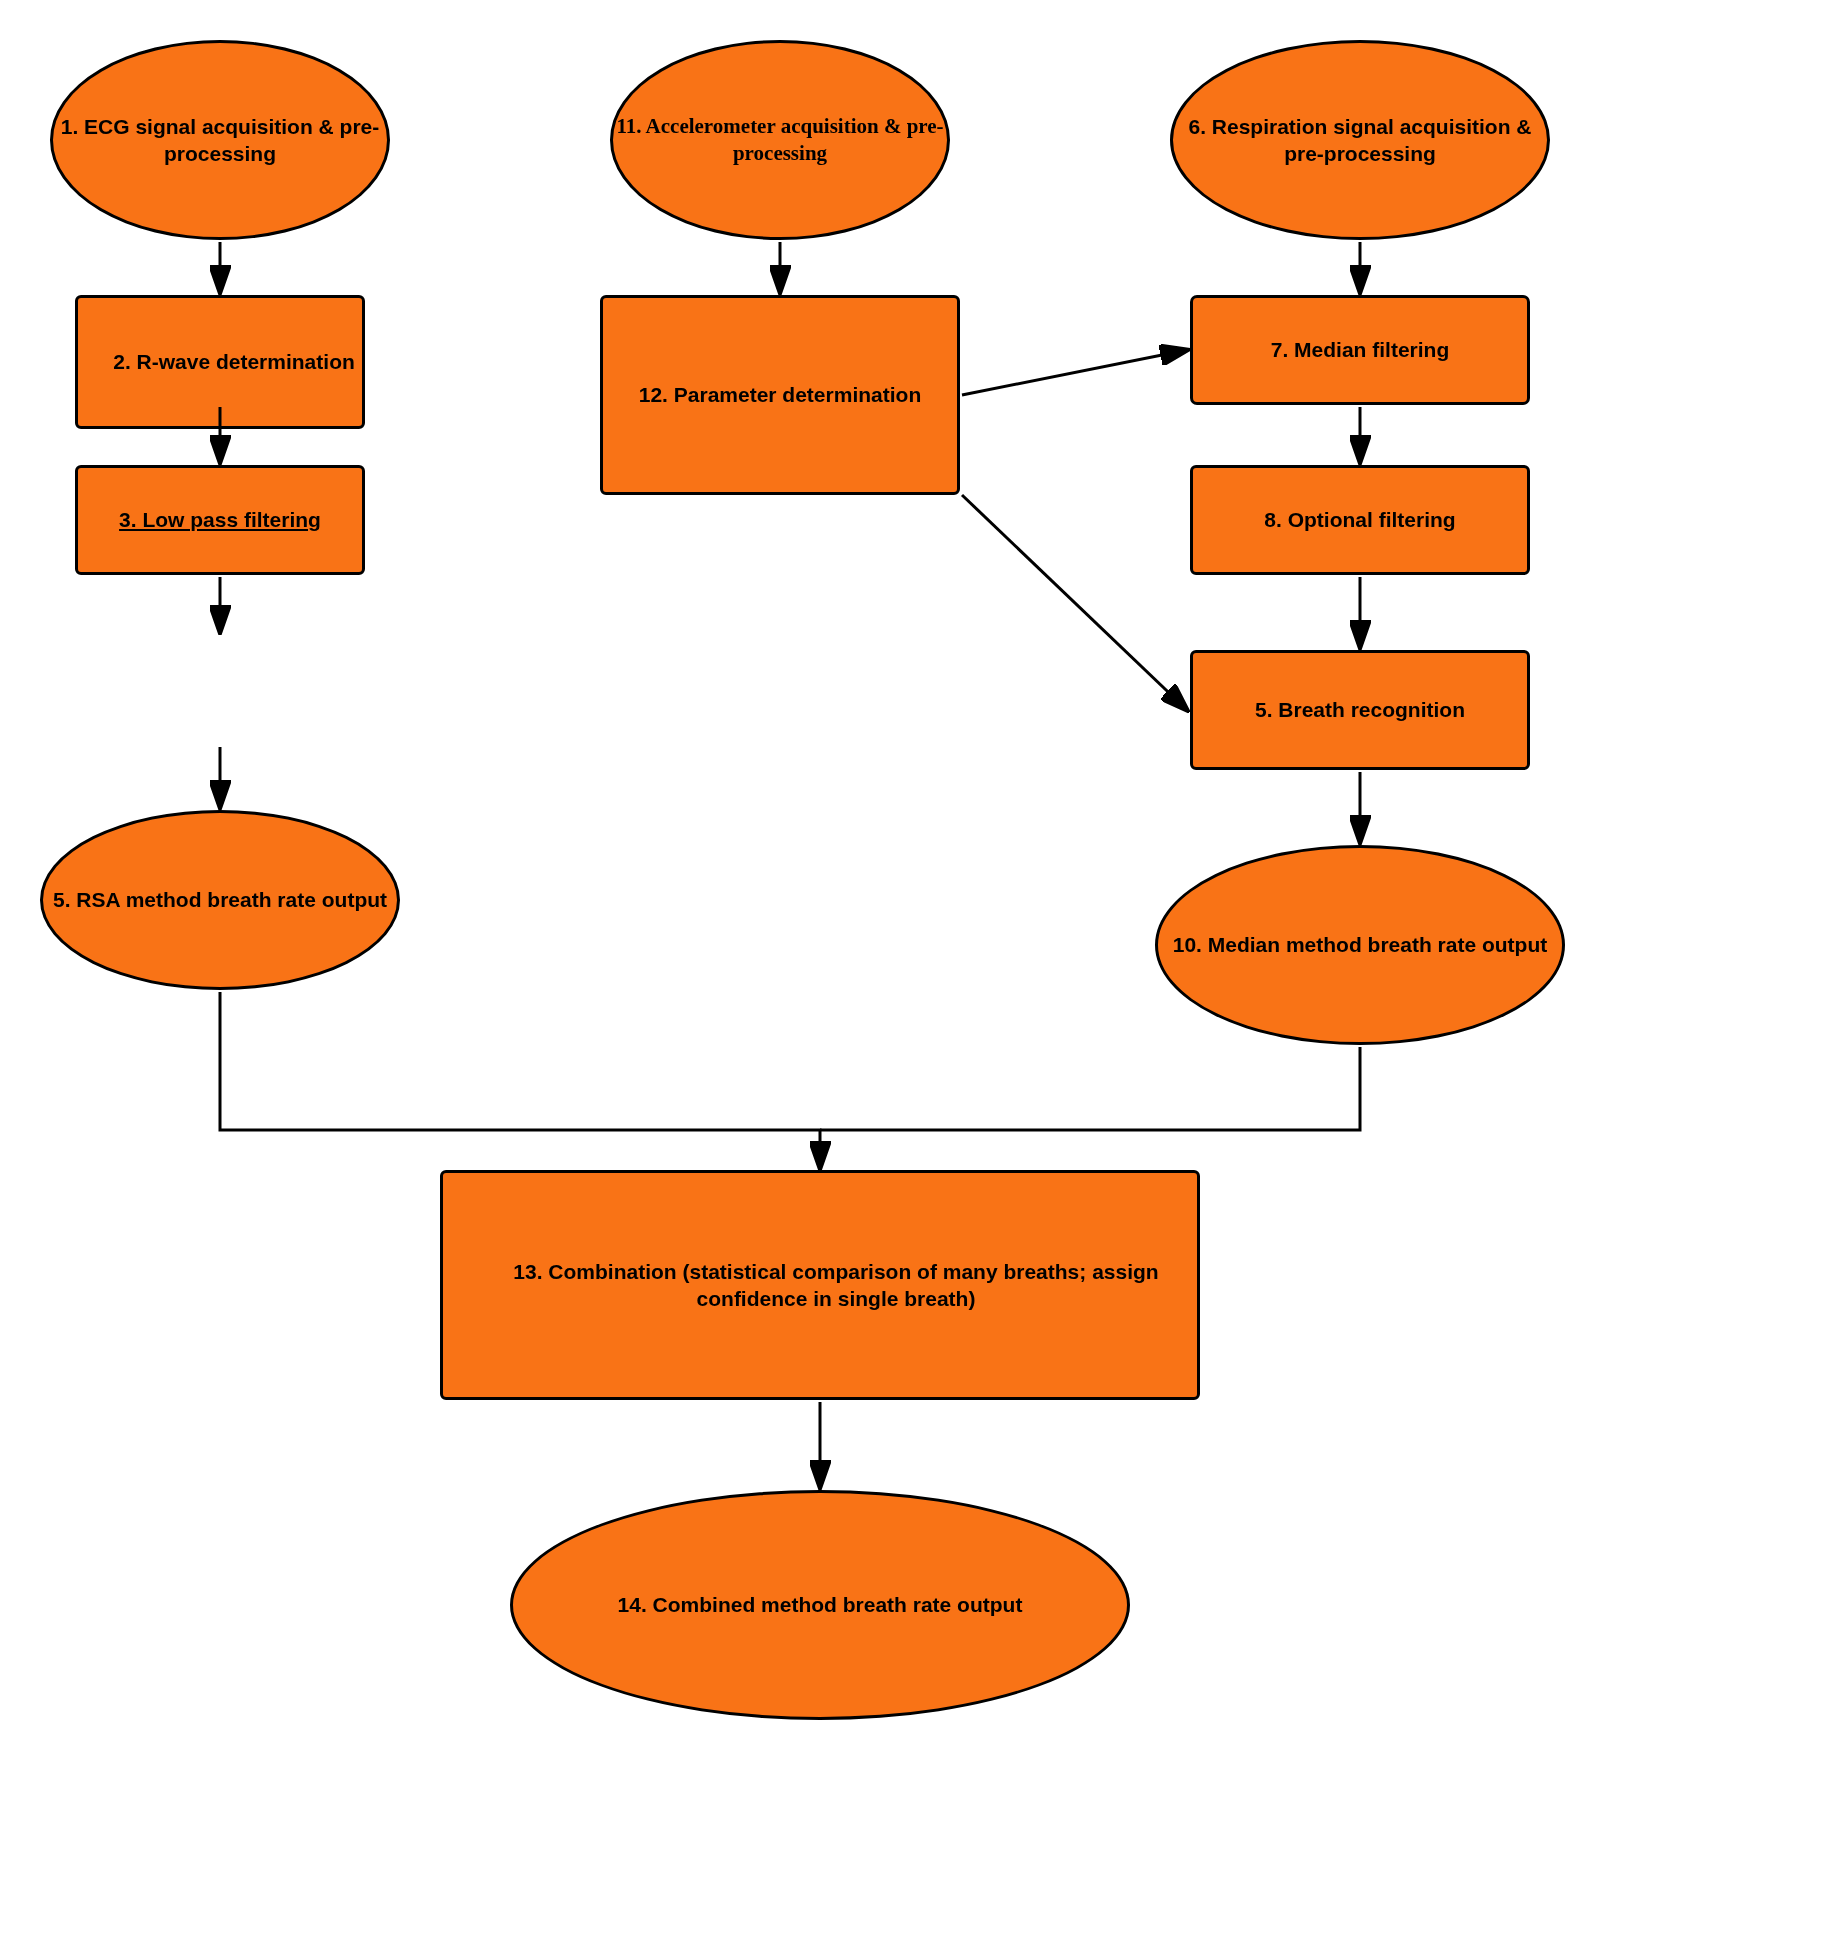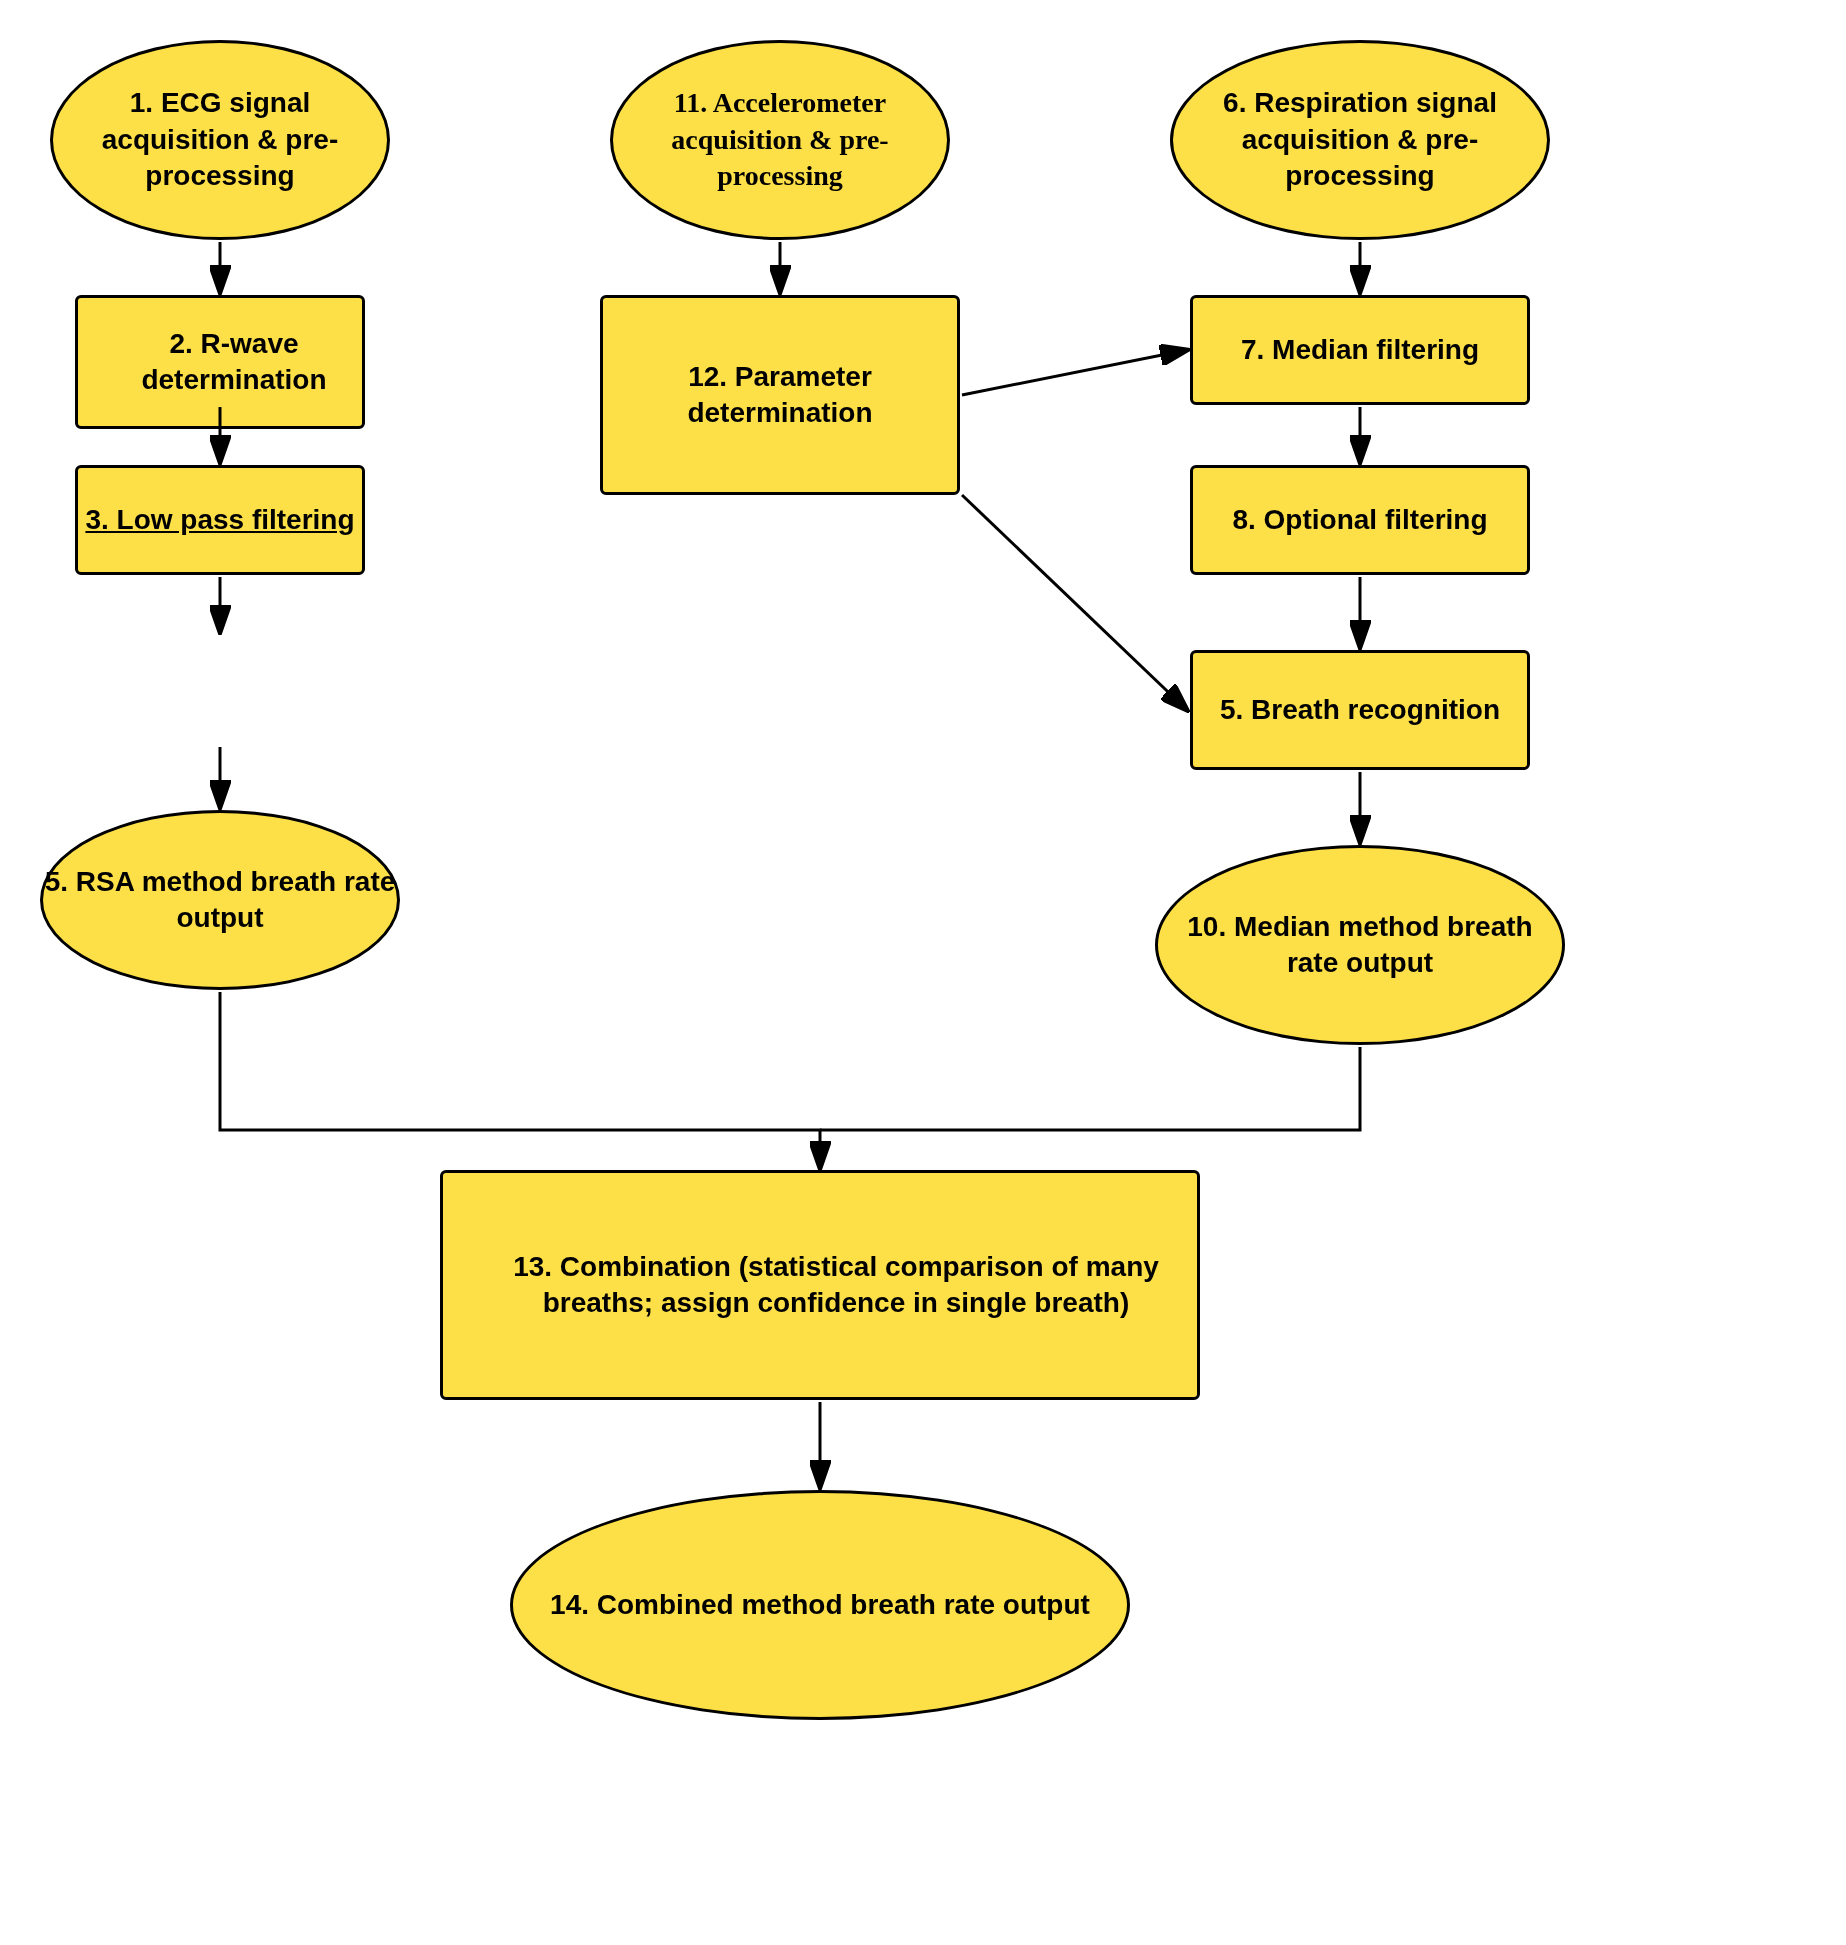--- a/index.html
+++ b/index.html
@@ -16,25 +16,25 @@
       top: 0; left: 0;
       width: 1846px;
       height: 1945px;
     }
     .node {
       position: absolute;
       display: flex;
       align-items: center;
       justify-content: center;
       text-align: center;
-      font-size: 28px;
+      font-size: 21px;
       font-weight: bold;
       line-height: 1.3;
       color: #000;
-      background: #fde047;
+      background: #f97316;
     }
     .node-rect {
       border: 3px solid #000;
       border-radius: 6px;
     }
     .node-ellipse {
       border: 3px solid #000;
       border-radius: 50%;
     }
     
@@ -82,21 +82,21 @@
   </div>
 
   <div class="node node-rect" style="left:600px; top:295px; width:360px; height:200px;">
     <span>12. Parameter determination</span>
   </div>
 
   <div class="node node-ellipse" style="left:1170px; top:40px; width:380px; height:200px;align-items:center;">
     <span>6. Respiration signal acquisition &amp; pre-processing</span>
   </div>
 
-  <div class="node node-rect" style="left:1190px; top:295px; width:340px; height:110px;">
+  <div class="node node-rect" style="left:1190px; top:295px; width:340px; height:110px;border-radius:7px;">
     <span>7. Median filtering</span>
   </div>
 
   <div class="node node-rect" style="left:1190px; top:465px; width:340px; height:110px;">
     <span>8. Optional filtering</span>
   </div>
 
   <div class="node node-rect" style="left:1190px; top:650px; width:340px; height:120px;">
     <span>5. Breath recognition</span>
   </div>

